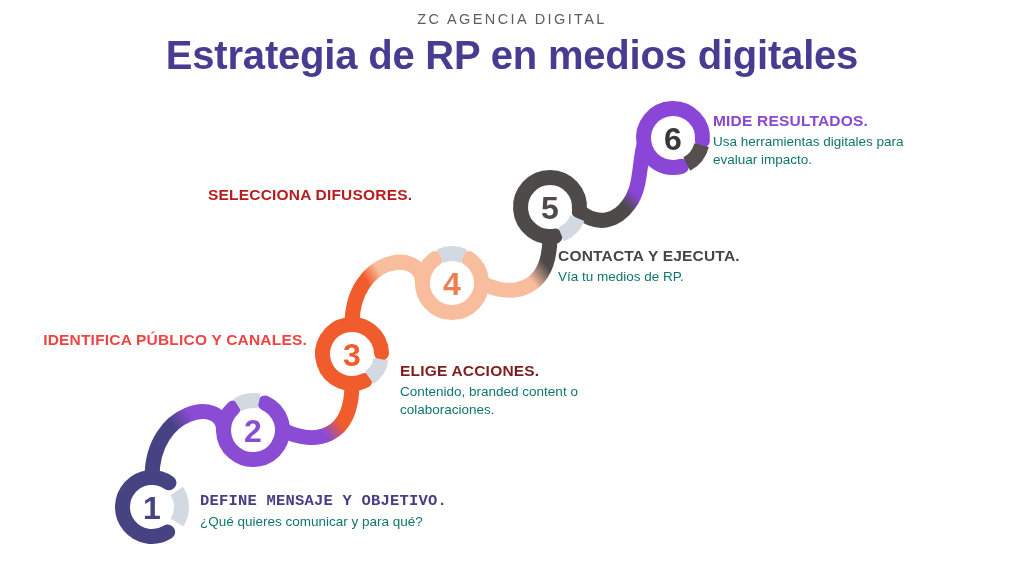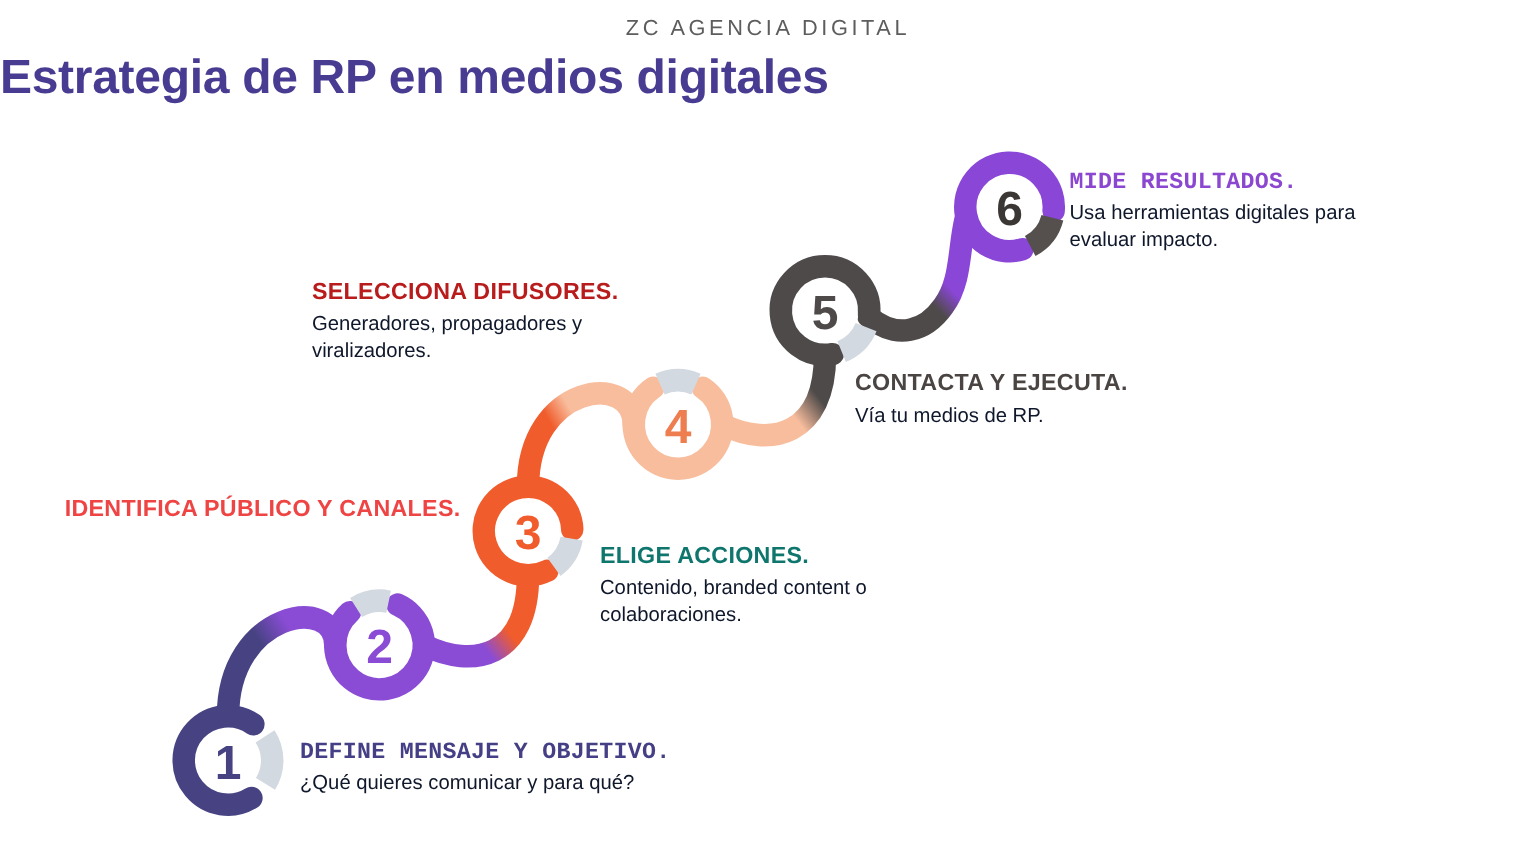--- a/index.html
+++ b/index.html
@@ -5,32 +5,32 @@
   html,body{margin:0;padding:0;background:#ffffff;}
   .canvas{
     position:relative;width:1024px;height:576px;background:#ffffff;
     font-family:"Liberation Sans",sans-serif;overflow:hidden;
   }
   .brand{
     position:absolute;top:11px;left:0;width:100%;text-align:center;
     font-size:14.5px;letter-spacing:2.4px;color:#5d5d5d;font-weight:500;
   }
   .title{
-    position:absolute;top:33px;left:0;width:100%;text-align:left;
-    font-size:32px;font-weight:bold;color:#483b92;letter-spacing:-0.2px;
+    position:absolute;top:33px;left:0;width:100%;text-align:center;
+    font-size:40px;font-weight:bold;color:#483b92;letter-spacing:-0.2px;
   }
   #chain{position:absolute;left:0;top:0;}
   .lbl{position:absolute;}
   .lbl .h{font-size:15.5px;font-weight:bold;letter-spacing:0.2px;}
-  .lbl .b{font-size:13.5px;color:#0f172a;line-height:1.35;margin-top:3px;white-space:pre-line;}
+  .lbl .b{font-size:13.5px;color:#0f766e;line-height:1.35;margin-top:3px;white-space:pre-line;}
   .lb1{left:200px;top:492px;}
   .lb2{right:717px;top:331px;text-align:right;white-space:nowrap;}
   .lb3{left:400px;top:362px;max-width:210px;}
   .lb4{left:208px;top:186px;max-width:215px;}
-  .lb5{left:570px;top:247px;white-space:nowrap;}
+  .lb5{left:558px;top:247px;white-space:nowrap;}
   .lb6{left:713px;top:112px;max-width:220px;}
 </style>
 </head>
 <body>
 
 <div class="canvas">
   <div class="brand">ZC AGENCIA DIGITAL</div>
   <div class="title">Estrategia de RP en medios digitales</div>
 
   <svg id="chain" width="1024" height="576" viewBox="0 0 1024 576">
@@ -100,31 +100,29 @@
     </svg>
 
   <div class="lbl lb1">
     <div class="h" style="color: rgb(69, 63, 134); font-family: Liberation Mono, monospace;">DEFINE MENSAJE Y OBJETIVO.</div>
     <div class="b">¿Qué quieres comunicar y para qué?</div>
   </div>
   <div class="lbl lb2">
     <div class="h" style="color: #ef4444;">IDENTIFICA PÚBLICO Y CANALES.</div>
   </div>
   <div class="lbl lb3">
-    <div class="h" style="color: #0f766e;">ELIGE ACCIONES.</div>
+    <div class="h" style="color: #7f1d1d;">ELIGE ACCIONES.</div>
     <div class="b">Contenido, branded content o
 colaboraciones.</div>
   </div>
   <div class="lbl lb4">
     <div class="h" style="color: #b91c1c;">SELECCIONA DIFUSORES.</div>
-    <div class="b">Generadores, propagadores y
-viralizadores.</div>
   </div>
   <div class="lbl lb5">
     <div class="h" style="color: rgb(74, 69, 66);">CONTACTA Y EJECUTA.</div>
     <div class="b">Vía tu medios de RP.</div>
   </div>
   <div class="lbl lb6">
-    <div class="h" style="color: rgb(139, 71, 207); font-family: Liberation Mono, monospace;">MIDE RESULTADOS.</div>
+    <div class="h" style="color: rgb(139, 71, 207);">MIDE RESULTADOS.</div>
     <div class="b">Usa herramientas digitales para
 evaluar impacto.</div>
   </div>
 </div>
 
 </body></html>

